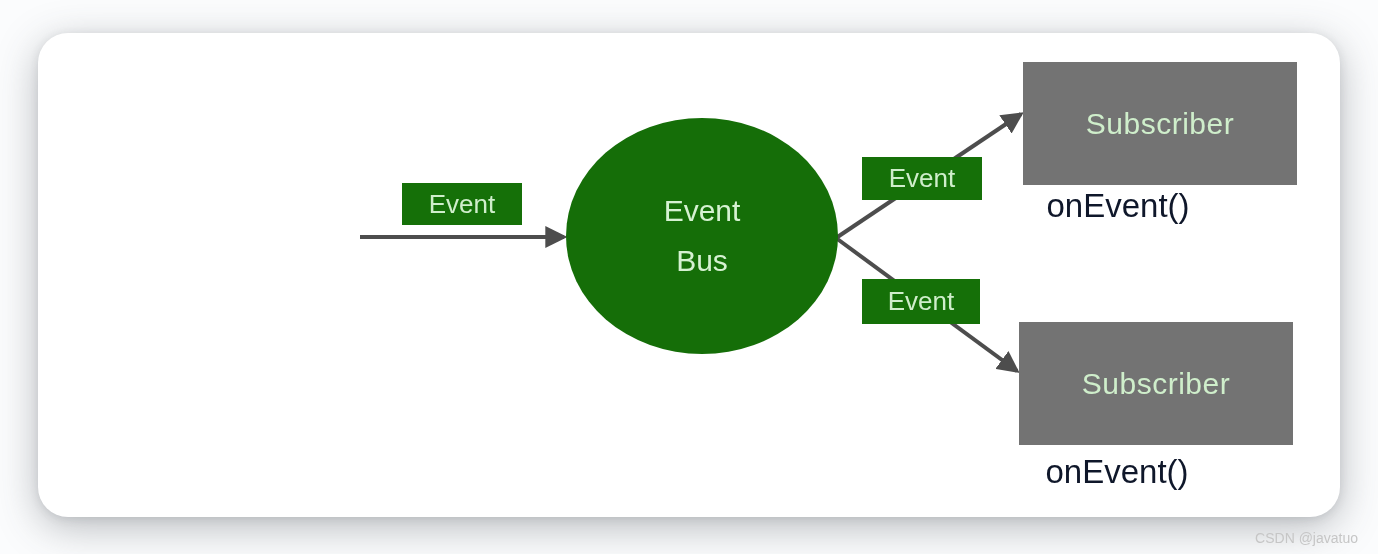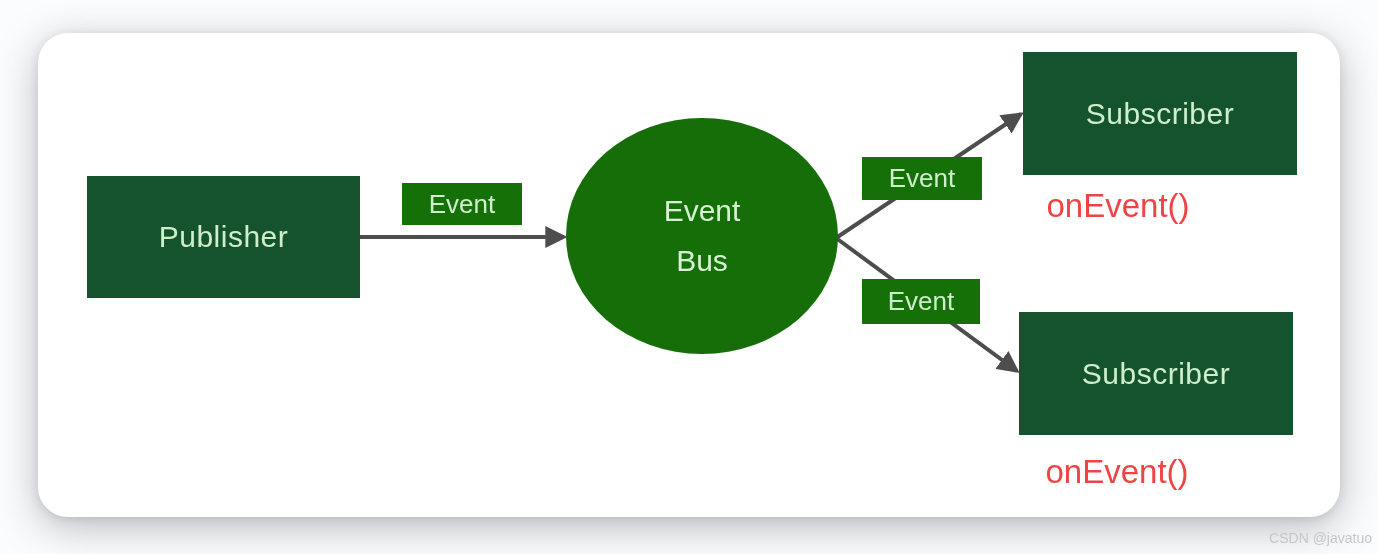--- a/index.html
+++ b/index.html
@@ -37,56 +37,57 @@
   }
   .node {
     position: absolute;
     display: flex;
     align-items: center;
     justify-content: center;
     z-index: 3;
     box-sizing: border-box;
   }
   .big-box {
-    background: #14532d;
+    background: #737373;
     color: #cfeecb;
     font-size: 30px;
     letter-spacing: 0.5px;
+    margin-top: 10px;
   }
   .event-tag {
     background: #157008;
     color: #cfeecb;
     font-size: 26px;
   }
   .bus-ellipse {
     background: #156e08;
     border-radius: 50%;
     color: #d6f2d2;
     font-size: 30px;
     flex-direction: column;
     line-height: 50px;
   }
   .method-label {
-    color: #ef4444;
+    color: #0f172a;
     font-size: 33px;
     z-index: 3;
   }
   .publisher-box   { left: 87px;  top: 176px; width: 273px; height: 122px; }
   .event-left      { left: 402px; top: 183px; width: 120px; height: 42px; }
   .post-label      { left: 392px; top: 258px; width: 146px; height: 40px; }
   .ellipse-pos     { left: 566px; top: 118px; width: 272px; height: 236px; }
   .event-top       { left: 862px; top: 157px; width: 120px; height: 43px; }
   .event-bottom    { left: 862px; top: 279px; width: 118px; height: 45px; }
   .subscriber-top  { left: 1023px; top: 52px;  width: 274px; height: 123px; }
   .onevent-top     { left: 1008px; top: 186px; width: 220px; height: 40px; }
   .subscriber-bot  { left: 1019px; top: 312px; width: 274px; height: 123px; }
   .onevent-bottom  { left: 1007px; top: 452px; width: 220px; height: 40px; }
   .watermark {
     position: absolute;
-    right: 6px;
+    right: 20px;
     bottom: 8px;
     color: #c6c6c6;
     font-size: 14px;
     z-index: 4;
   }
 </style>
 </head>
 <body>
 
 <div class="stage">
@@ -97,23 +98,20 @@
     <defs>
       <marker id="ah" viewBox="0 0 10 10" refX="8.5" refY="5" markerWidth="5.5" markerHeight="5.5" orient="auto-start-reverse">
         <path d="M0,0 L10,5 L0,10 Z" fill="#4d4d4d"></path>
       </marker>
     </defs>
     <line x1="360" y1="237" x2="564" y2="237" stroke="#4d4d4d" stroke-width="4" marker-end="url(#ah)"></line>
     <line x1="836" y1="238" x2="1021" y2="114" stroke="#4d4d4d" stroke-width="4" marker-end="url(#ah)"></line>
     <line x1="836" y1="238" x2="1017" y2="371" stroke="#4d4d4d" stroke-width="4" marker-end="url(#ah)"></line>
   </svg>
 
-  <div class="node big-box publisher-box">
-    <span>Publisher</span>
-  </div>
 
   <div class="node event-tag event-left">
     <span>Event</span>
   </div>
 
 
   <div class="node bus-ellipse ellipse-pos">
     <span>Event</span>
     <span>Bus</span>
   </div>

